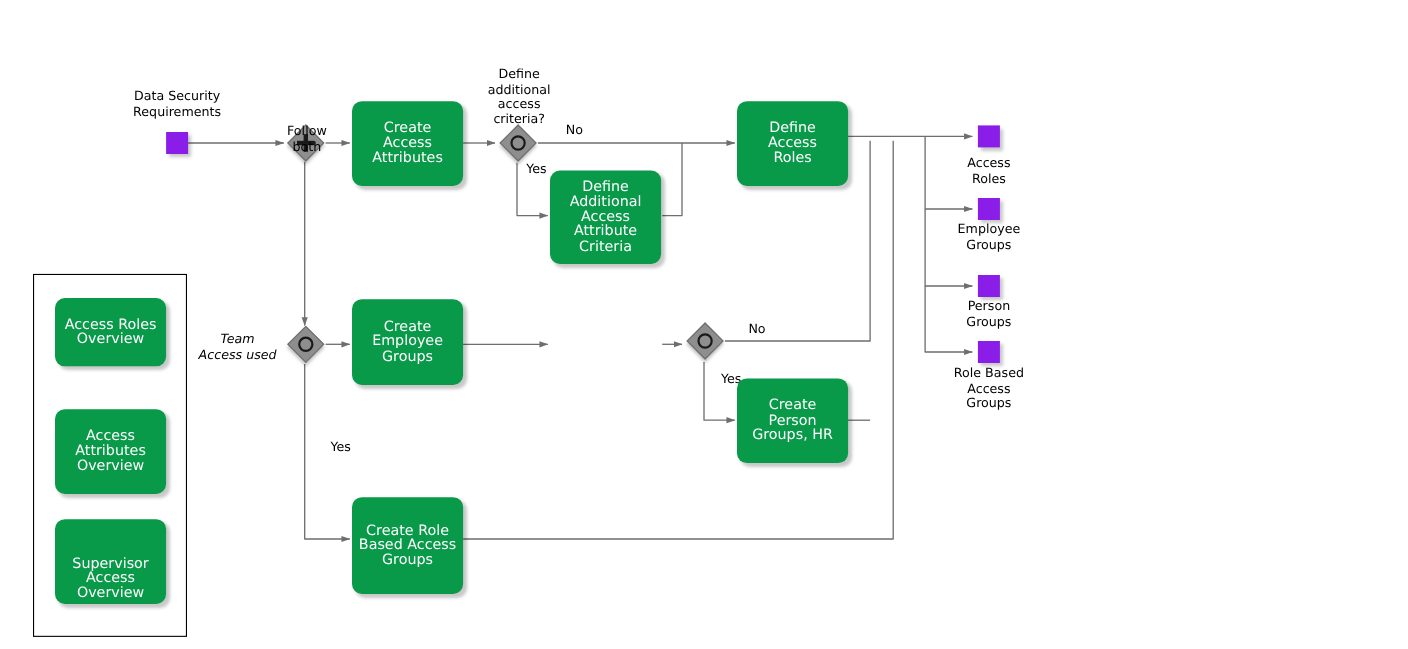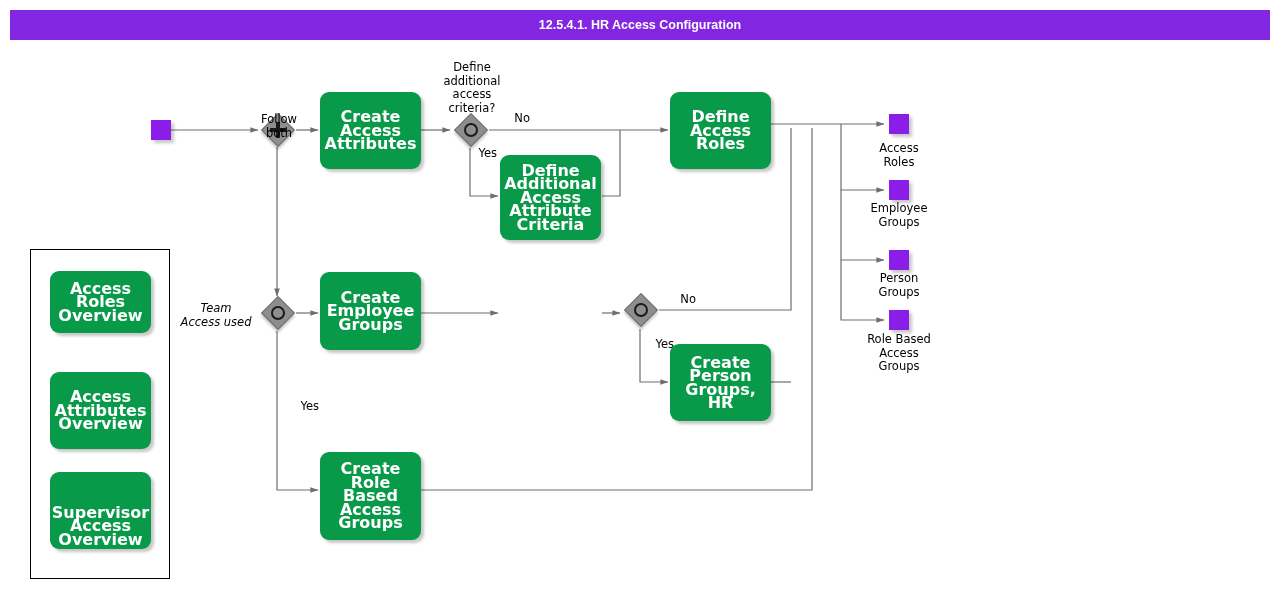--- a/index.html
+++ b/index.html
@@ -60,25 +60,24 @@
     box-shadow: 3px 3px 3px rgba(0,0,0,0.22);
     display: flex;
     align-items: center;
     justify-content: center;
     text-align: center;
     box-sizing: border-box;
     padding: 3px 6px;
   }
   .task span {
     color: #ffffff;
-    font-size: 16px;
+    font-size: 13px;
     line-height: 13.5px;
     font-family: "DejaVu Sans", sans-serif;
     display: block;
-    font-weight: bold;
   }
 
   
   .dataobj {
     position: absolute;
     width: 20px;
     height: 20px;
     background: #8A1EE8;
     box-shadow: 3px 3px 3px rgba(0,0,0,0.22);
   }
@@ -152,23 +151,20 @@
     border: 1.5px solid #000000;
     background: #ffffff;
     box-sizing: border-box;
   }
 </style>
 </head>
 <body>
 
 <div id="canvas">
 
-  <div class="titlebar">
-    <span class="title-text">12.5.4.1. HR Access Configuration</span>
-  </div>
 
   <svg id="wires" viewBox="0 0 1280 590" xmlns="http://www.w3.org/2000/svg">
     <defs>
       <marker id="arrow" markerWidth="9" markerHeight="9" refX="7.6" refY="3.2" orient="auto" markerUnits="userSpaceOnUse">
         <path d="M0,0.4 L8,3.2 L0,6.0 z" fill="#6E6E6E"></path>
       </marker>
     </defs>
     <g fill="none" stroke="#6E6E6E" stroke-width="1.2" stroke-linejoin="round">
 
       <path d="M171,130 H258" marker-end="url(#arrow)"></path>
@@ -204,20 +200,21 @@
 
       <path d="M640,329 V382 H668" marker-end="url(#arrow)"></path>
 
       <path d="M771,382 H791"></path>
 
       <path d="M421,490 H812 V128"></path>
     </g>
   </svg>
 
   <div class="dataobj" style="left:151px; top:120px;"></div>
+  <div class="dataobj-label" style="left:98px; top:81px; width:126px;">Data Security<br>Requirements</div>
 
   <div class="gateway" style="left:261px; top:113px;">
     <div class="diamond"></div>
     <div class="glyph-plus-h"></div>
     <div class="glyph-plus-v"></div>
   </div>
   <div class="flow-label" style="left:237px; top:85px; width:84px;margin-top:28px;">Follow<br>both</div>
 
   <div class="task" style="left:320px; top:92px; width:101px; height:77px;">
     <span>Create Access<br>Attributes</span>

